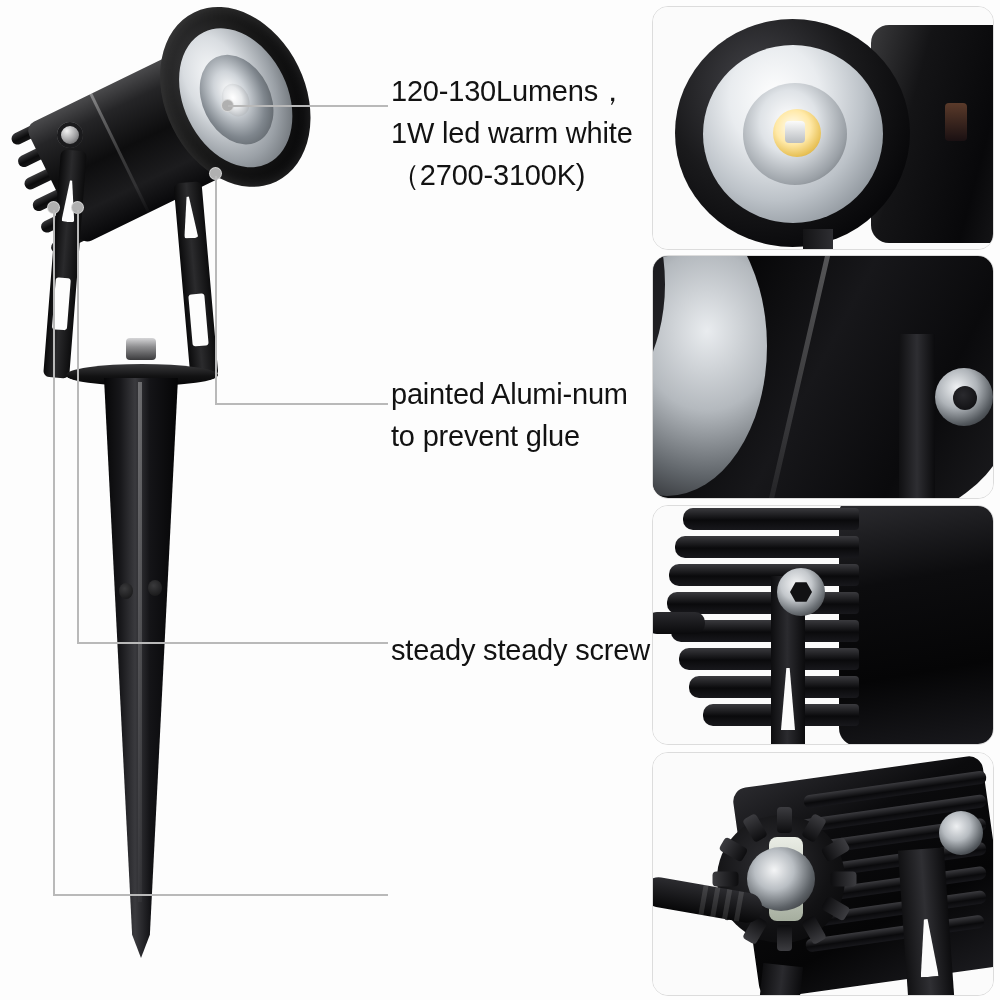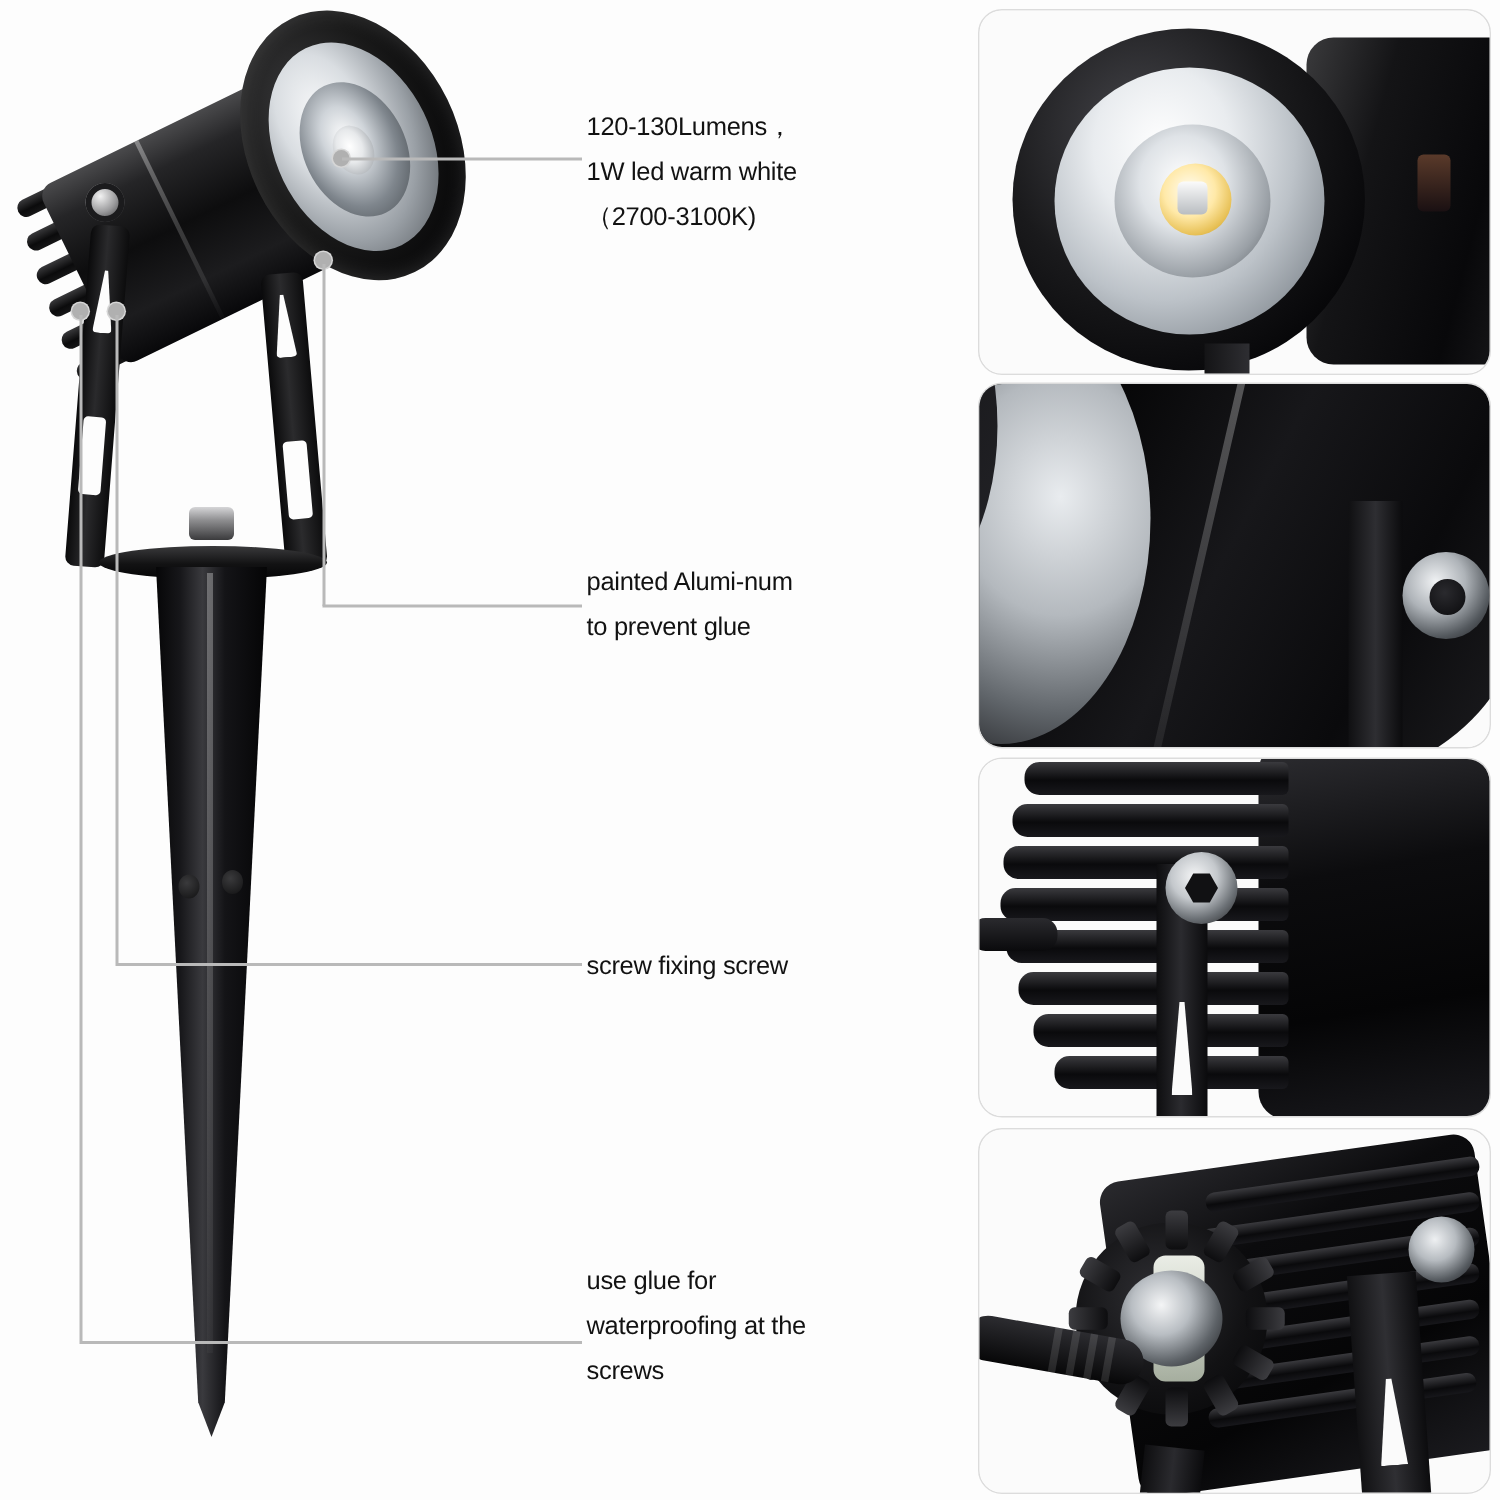--- a/index.html
+++ b/index.html
@@ -10,21 +10,21 @@
     overflow:hidden;
   }
   #stage{position:relative;width:1000px;height:1000px;background:#fdfdfd;overflow:hidden;}
   .leader{position:absolute;background:#b9b9b9;}
   .leader.h{height:1.6px;}
   .leader.v{width:1.6px;}
   .dot{position:absolute;width:11px;height:11px;border-radius:50%;
        background:#b0b0b0;box-shadow:0 0 0 1px #d6d6d6;}
 
   
-  .callout{position:absolute;color:#121212;font-size:17px;line-height:30px;
+  .callout{position:absolute;color:#121212;font-size:29px;line-height:42px;
            letter-spacing:-0.2px;white-space:pre-line;}
 
   
   #hero{position:absolute;left:0;top:0;width:400px;height:1000px;}
 
   
   .head-wrap{position:absolute;left:22px;top:8px;width:290px;height:240px;
              transform:rotate(-26deg);transform-origin:50% 50%;}
   .barrel{position:absolute;left:18px;top:56px;width:190px;height:132px;
           background:linear-gradient(180deg,#4a4a4c 0%,#252527 18%,#0d0d0e 48%,#1c1c1e 78%,#08080a 100%);
@@ -211,24 +211,21 @@
 
   <div class="dot" style="left:48px;top:202px;"></div>
   <div class="leader v" style="left:53px;top:210px;height:684px;"></div>
   <div class="leader h" style="left:53px;top:894px;width:335px;"></div>
 
   <div class="callout" style="left:391px;top:70px;">120-130Lumens，
 1W led warm white
 （2700-3100K)</div>
   <div class="callout" style="left:391px;top:373px;">painted Alumi-num
 to prevent glue</div>
-  <div class="callout" style="left:391px;top:629px;">screw fixing screw</div>
-  <div class="callout" style="left:391px;top:839px;">use glue for
-waterproofing at the
-screws</div>
+  <div class="callout" style="left:391px;top:629px;">steady steady screw</div>
 
   <div class="panel" style="top:6px;height:242px;">
     <div class="photo p1-bg">
       <div class="p1-body"></div>
       <div class="p1-bezel">
         <div class="p1-lens">
           <div class="p1-refl">
             <div class="p1-emit">
               <div class="p1-chip"></div>
             </div>

